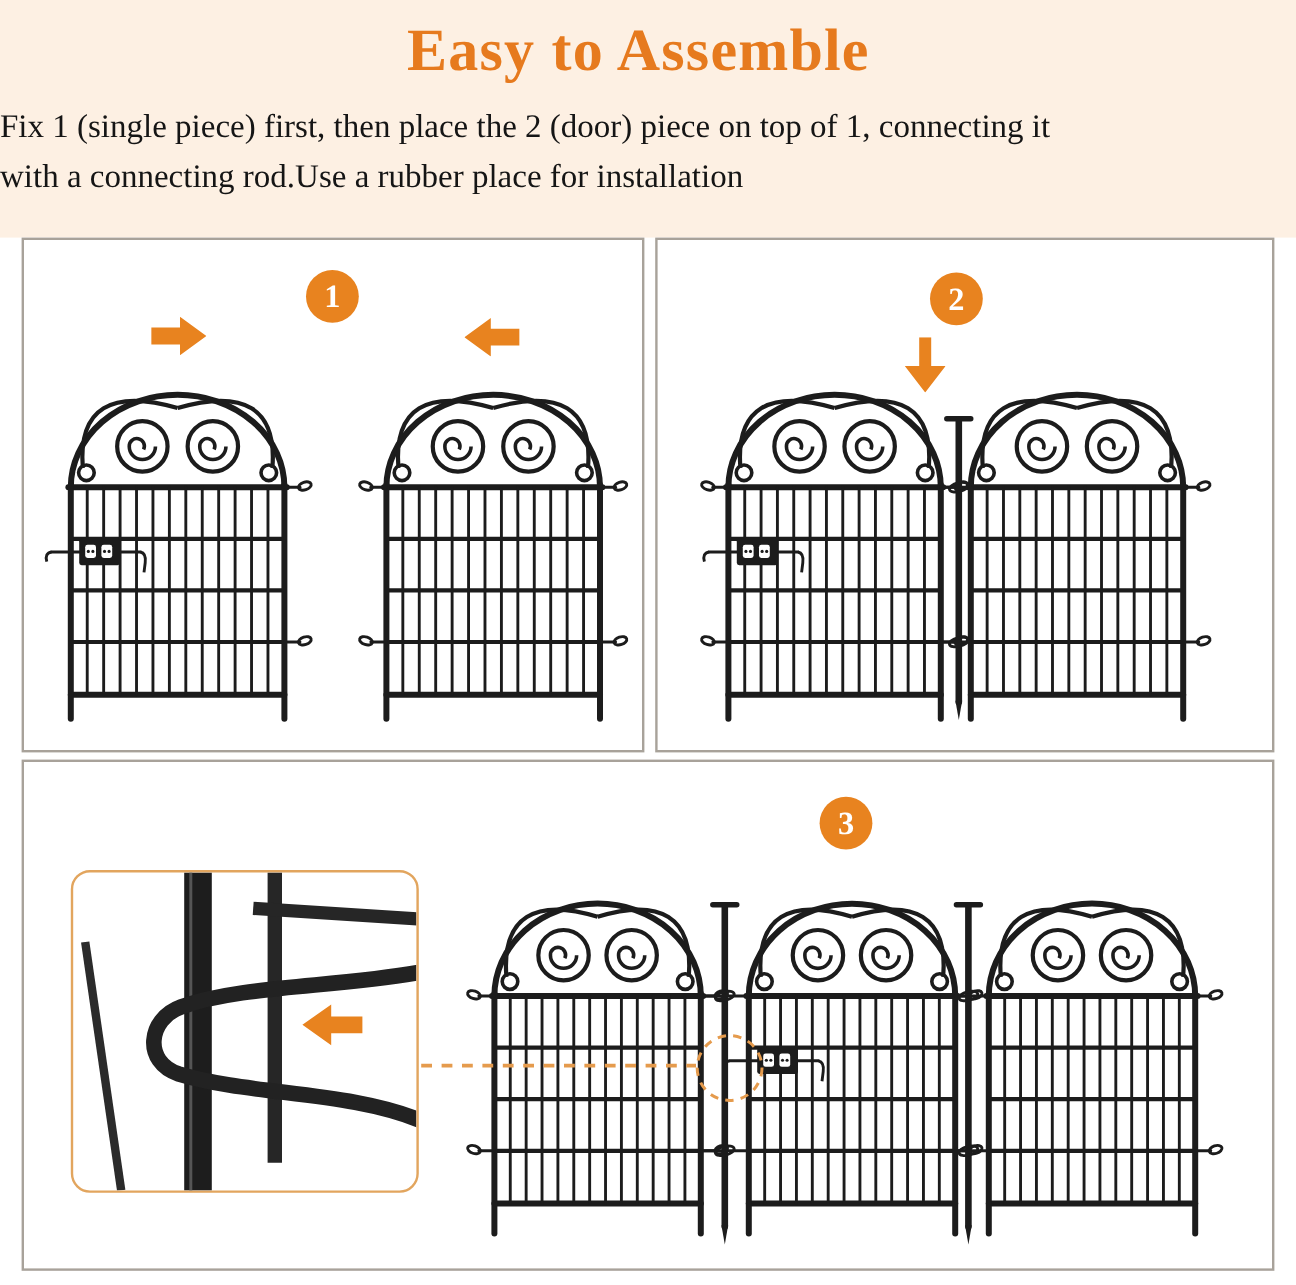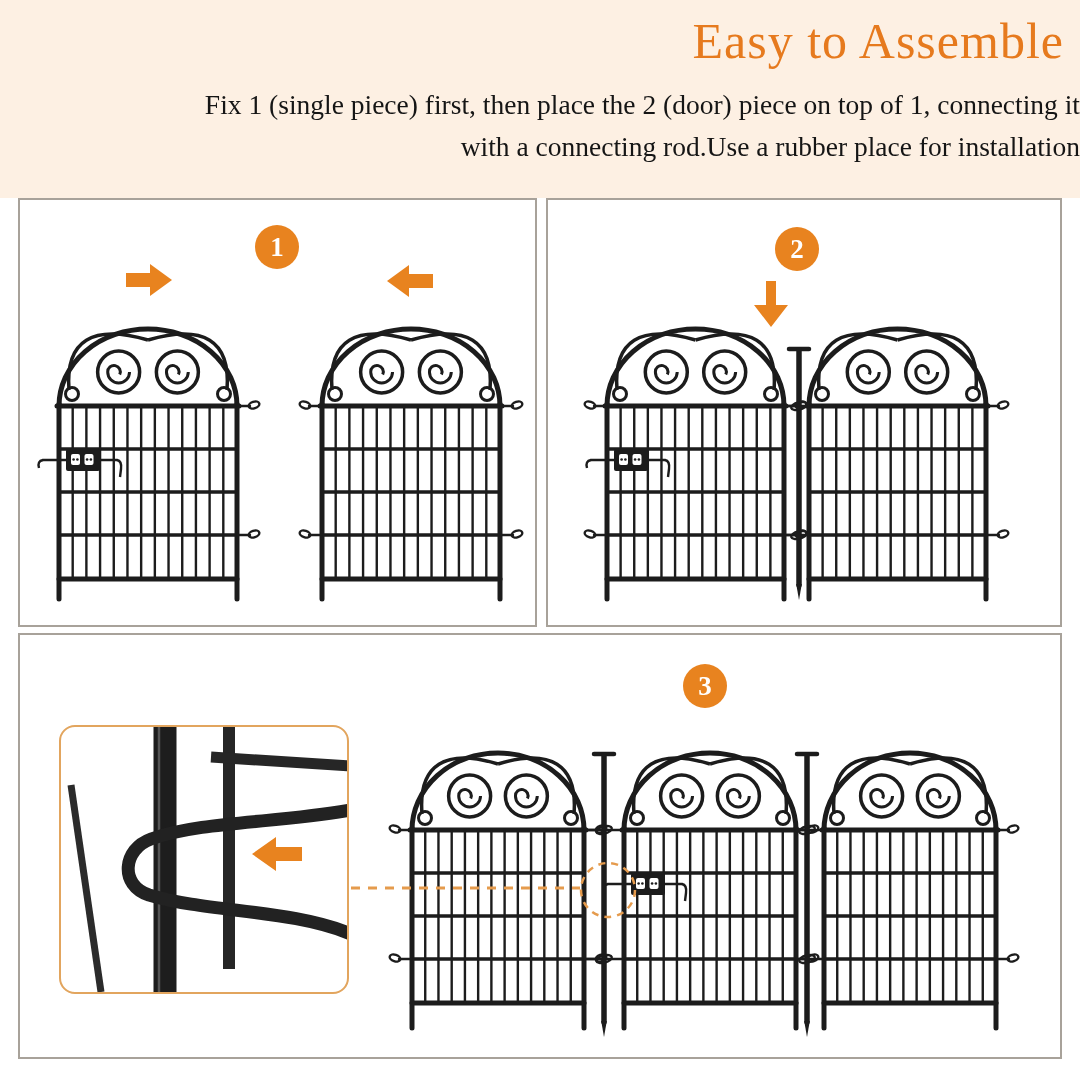--- a/index.html
+++ b/index.html
@@ -6,26 +6,26 @@
   .page{
     position:relative;width:1080px;height:1071px;margin:0 auto;
     background:#ffffff;overflow:hidden;
     font-family:"Liberation Serif", serif;
   }
   .header-band{
     position:absolute;left:0;top:0;width:1080px;height:198px;
     background:var(--header-bg,#fdf0e3);
   }
   .title{
-    position:absolute;left:0;top:12px;width:1064px;text-align:right;
-    font-size:50px;font-weight:400;color:var(--title-orange,#e67a1e);
+    position:absolute;left:0;top:12px;width:1064px;text-align:center;
+    font-size:50px;font-weight:700;color:var(--title-orange,#e67a1e);
     letter-spacing:1px;
   }
   .subtitle-line{
-    position:absolute;left:0;width:1080px;text-align:right;
+    position:absolute;left:0;width:1080px;text-align:left;
     font-size:27.5px;color:var(--subtitle-text,#151515);line-height:34px;
   }
   .subtitle-1{top:88px;}
   .subtitle-2{top:130px;}
   .panel{
     position:absolute;background:#ffffff;
     border:2px solid var(--panel-border,#a8a29a);
     box-sizing:border-box;
   }
   .panel-1{left:18px;top:198px;width:519px;height:429px;}

